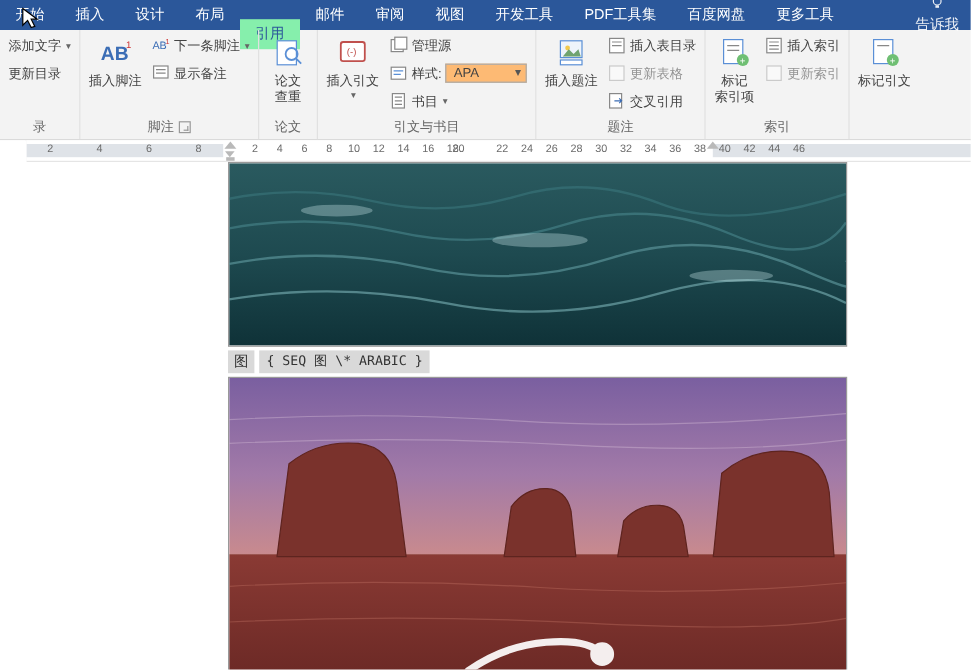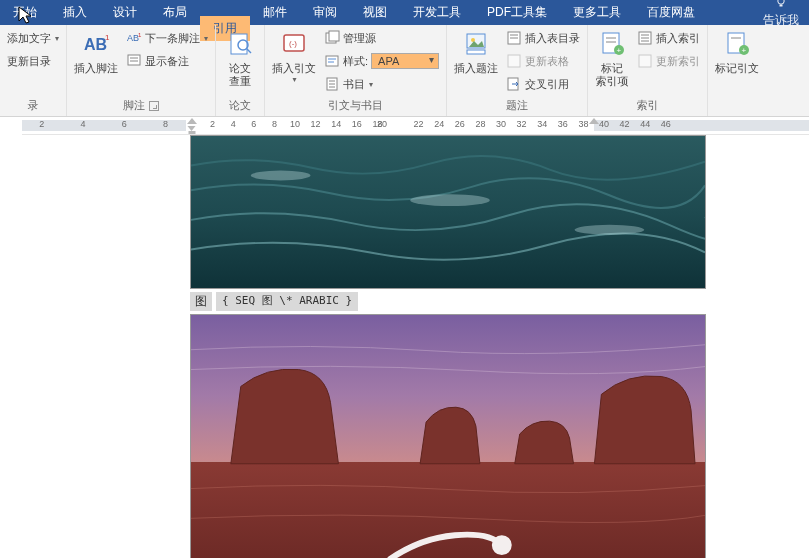--- a/index.html
+++ b/index.html
@@ -1,20 +1,20 @@
 <!DOCTYPE html>
 <html><head>
 <meta charset="utf-8">
 <style>
 * { margin: 0; padding: 0; box-sizing: border-box; font-family: "Microsoft YaHei", sans-serif; }
 body { width: 809px; height: 558px; background: #fff; overflow: hidden; }
 
 .tabs { background: #2b579a; height: 25px; display: flex; align-items: center; font-size: 12px; color: #fff; }
 .tab { padding: 0 13px; height: 25px; display: flex; align-items: center; cursor: pointer; }
-.tab.active { background: #fdba74; color: #2b579a; margin-top: 32px; }
+.tab.active { background: #86efac; color: #2b579a; margin-top: 32px; }
 .tell-me { margin-left: auto; padding: 0 10px; display: flex; align-items: center; gap: 4px; opacity: .9; flex-direction: column; }
 .bulb { width: 12px; height: 12px; }
 
 .ribbon { background: #f3f3f3; height: 92px; display: flex; border-bottom: 1px solid #d4d4d4; }
 .group { display: flex; flex-direction: column; padding: 2px 4px 0; border-right: 1px solid #e1e1e1; }
 .group-body { flex: 1; display: flex; gap: 2px; }
 .group-label { font-size: 11px; color: #666; text-align: center; padding: 2px 0 3px; display: flex; justify-content: center; align-items: center; gap: 2px; }
 .col { display: flex; flex-direction: column; gap: 1px; }
 .big-btn { display: flex; flex-direction: column; align-items: center; justify-content: flex-start; padding: 3px 3px 0; min-width: 40px; font-size: 11px; color: #444; gap: 2px; }
 .big-btn .lbl { line-height: 13px; text-align: center; }
@@ -57,22 +57,22 @@
   <div class="tab">开始</div>
   <div class="tab">插入</div>
   <div class="tab">设计</div>
   <div class="tab">布局</div>
   <div class="tab active">引用</div>
   <div class="tab">邮件</div>
   <div class="tab">审阅</div>
   <div class="tab">视图</div>
   <div class="tab">开发工具</div>
   <div class="tab">PDF工具集</div>
+  <div class="tab">百度网盘</div>
   <div class="tab">更多工具</div>
-  <div class="tab">百度网盘</div>
   <div class="tell-me">
     <span class="ico">
         <svg class="bulb" viewBox="0 0 12 12">
           <circle cx="6" cy="5" r="3.2" fill="none" stroke="#fff" stroke-width="1"></circle>
           <rect x="4.5" y="8.5" width="3" height="2" fill="#fff"></rect>
         </svg>
       </span>
     <span>告诉我</span>
   </div>
 </div>

